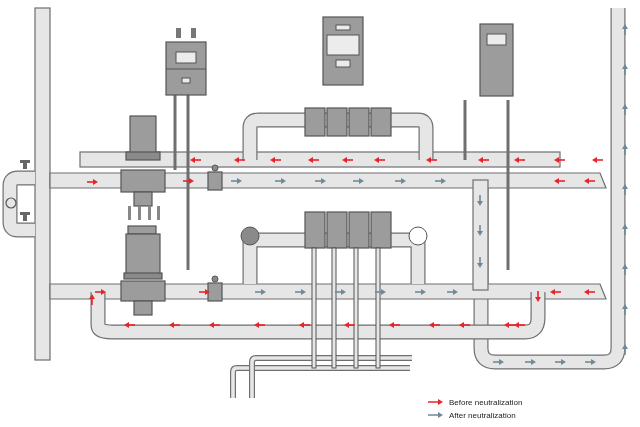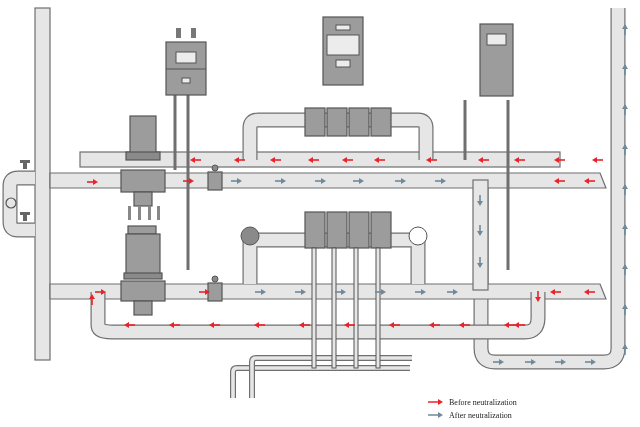--- a/index.html
+++ b/index.html
@@ -1,17 +1,17 @@
 <!DOCTYPE html>
 <html><head>
 <meta charset="utf-8">
 <style>
   html,body{margin:0;padding:0;background:#fff;}
   body{width:640px;height:427px;overflow:hidden;font-family:"Liberation Sans",sans-serif;}
-  #stage{position:relative;width:592px;height:427px;font-family:Liberation Serif, serif;}
+  #stage{position:relative;width:592px;height:427px;}
   svg{position:absolute;left:0;top:0;}
   .pipe{fill:#e6e6e6;stroke:#6f6f6f;stroke-width:1.2;}
   .pipeS{fill:none;stroke:#6f6f6f;stroke-width:15;stroke-linejoin:round;stroke-linecap:butt;}
   .pipeF{fill:none;stroke:#e6e6e6;stroke-width:12.6;stroke-linejoin:round;stroke-linecap:butt;}
   .dev{fill:#9c9c9c;stroke:#555;stroke-width:1.2;}
   .devD{fill:#8a8a8a;stroke:#555;stroke-width:1.2;}
   .scr{fill:#ececec;stroke:#555;stroke-width:1;}
   .wire{fill:none;stroke:#6f6f6f;stroke-width:3;}
   .flange{fill:#e6e6e6;stroke:#555;stroke-width:1.2;}
   .legend-text{font-size:8px;fill:#222;}

